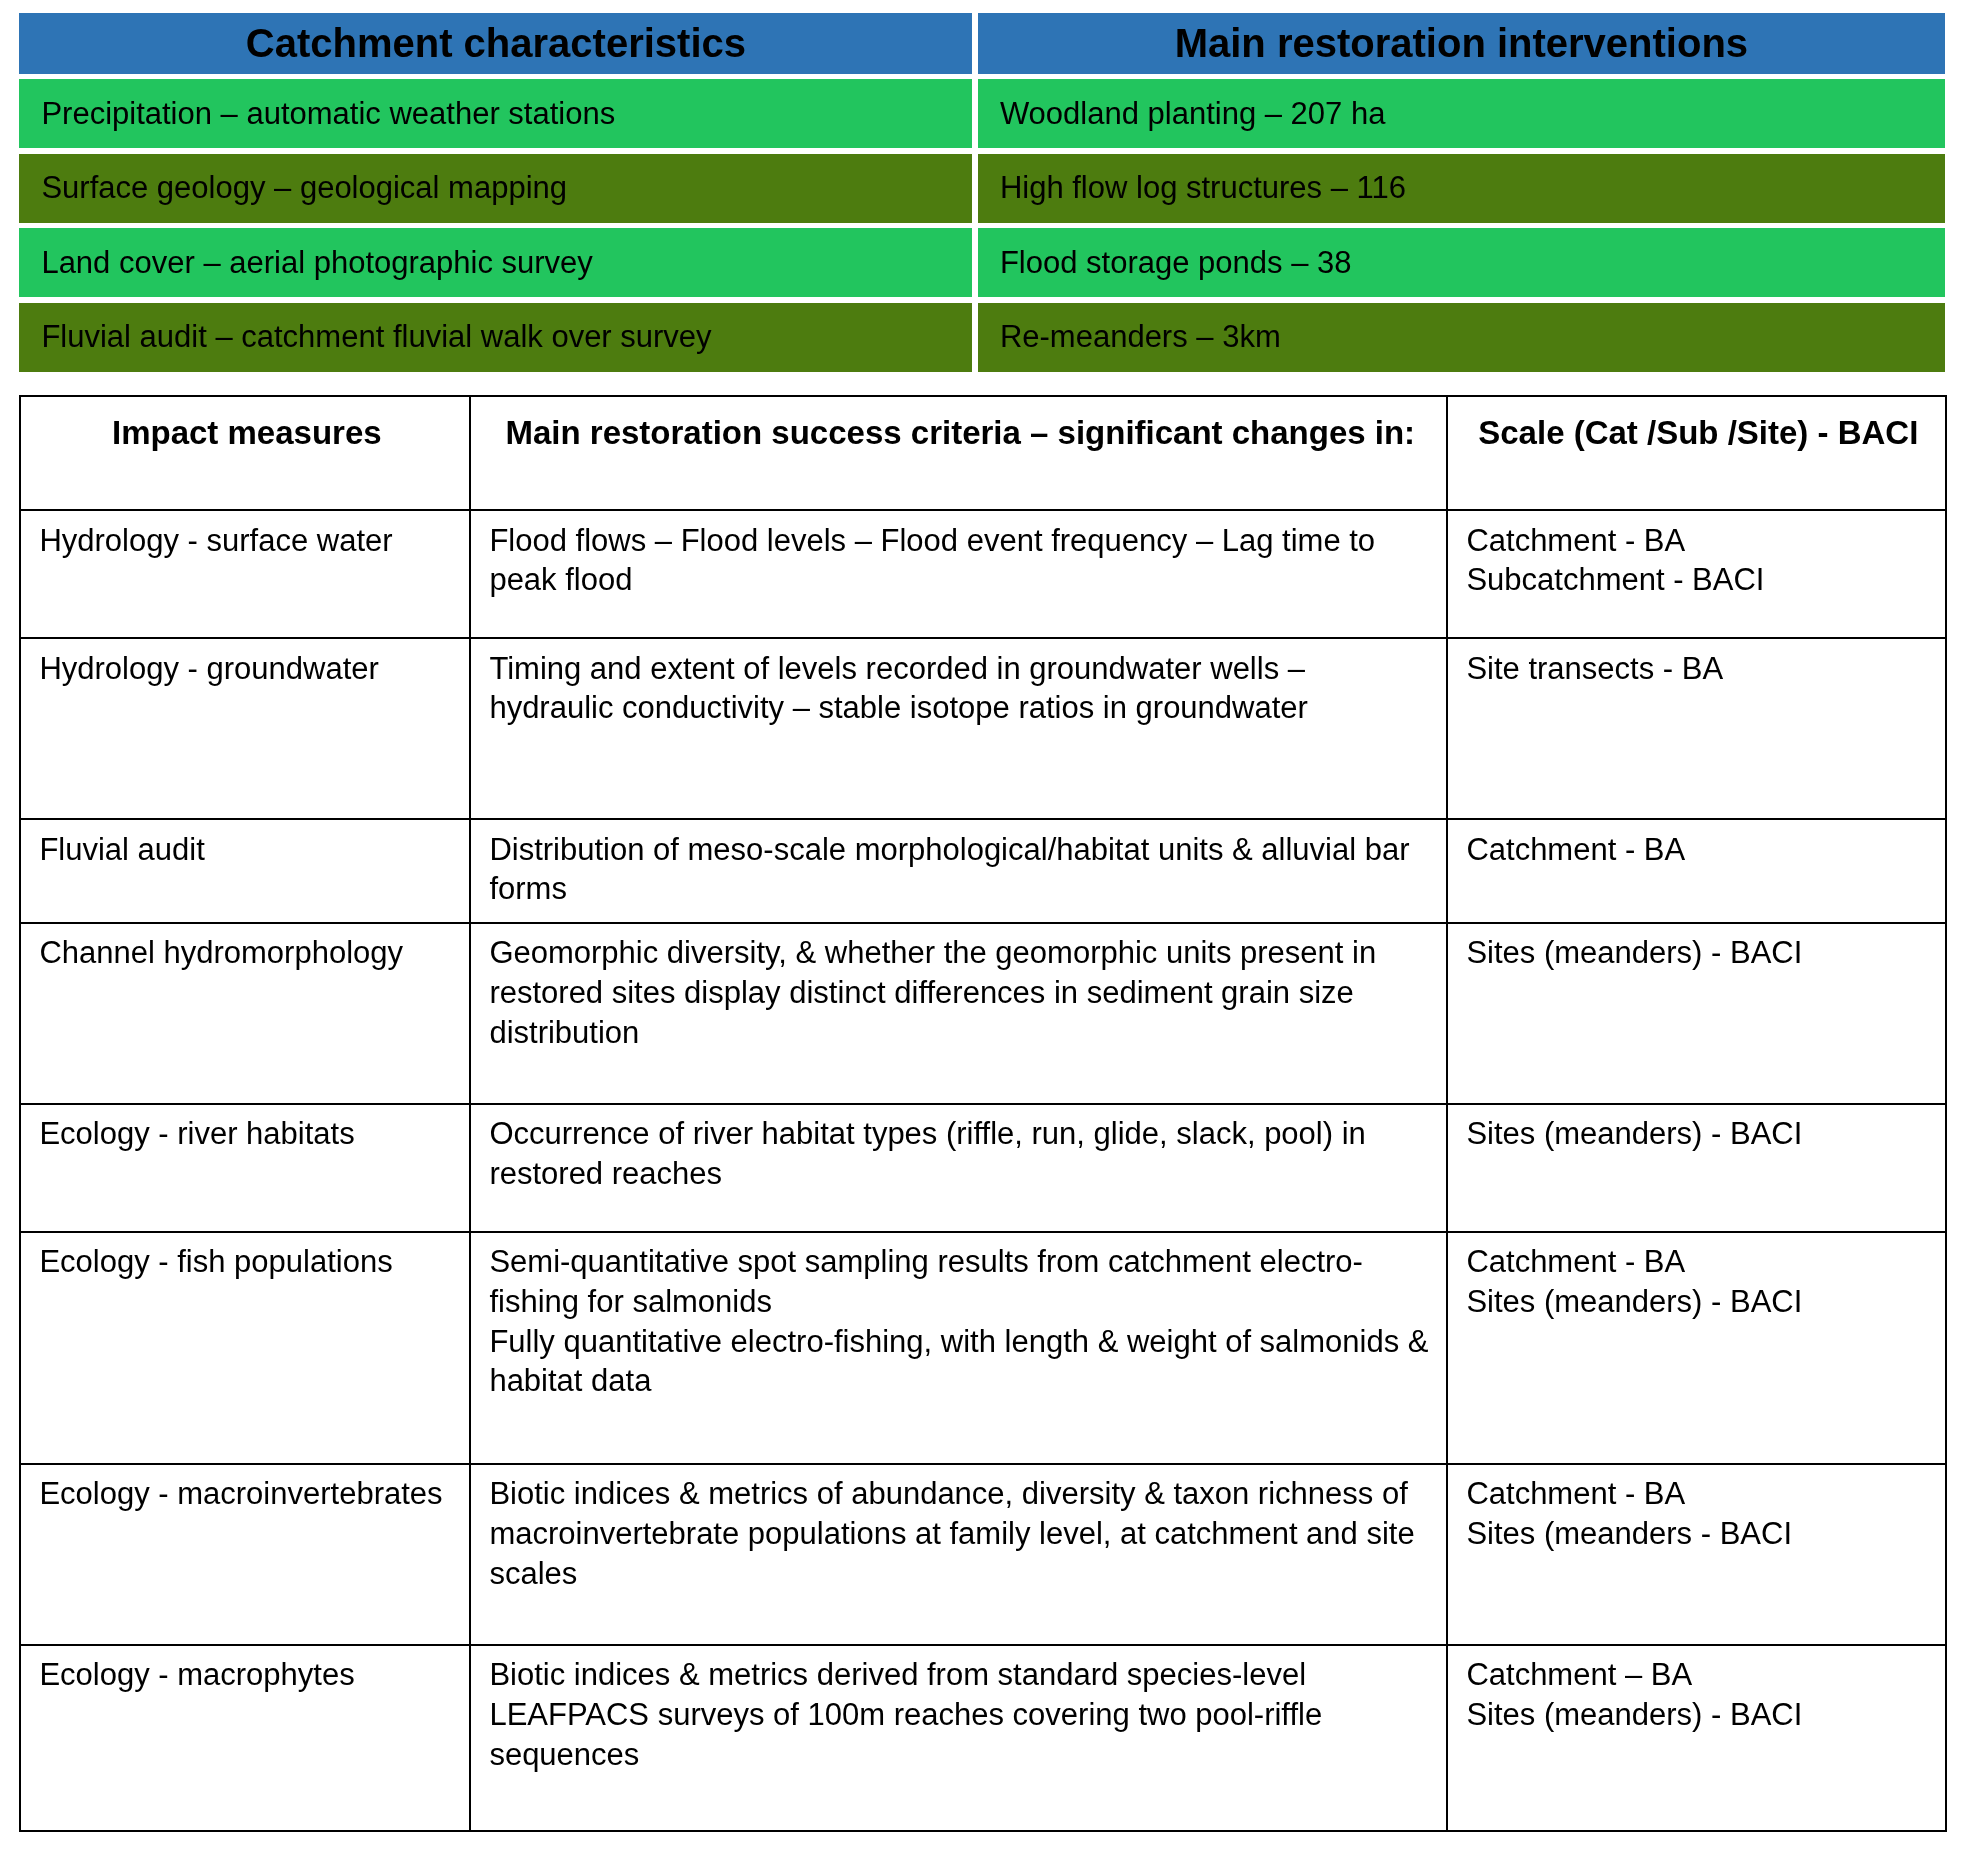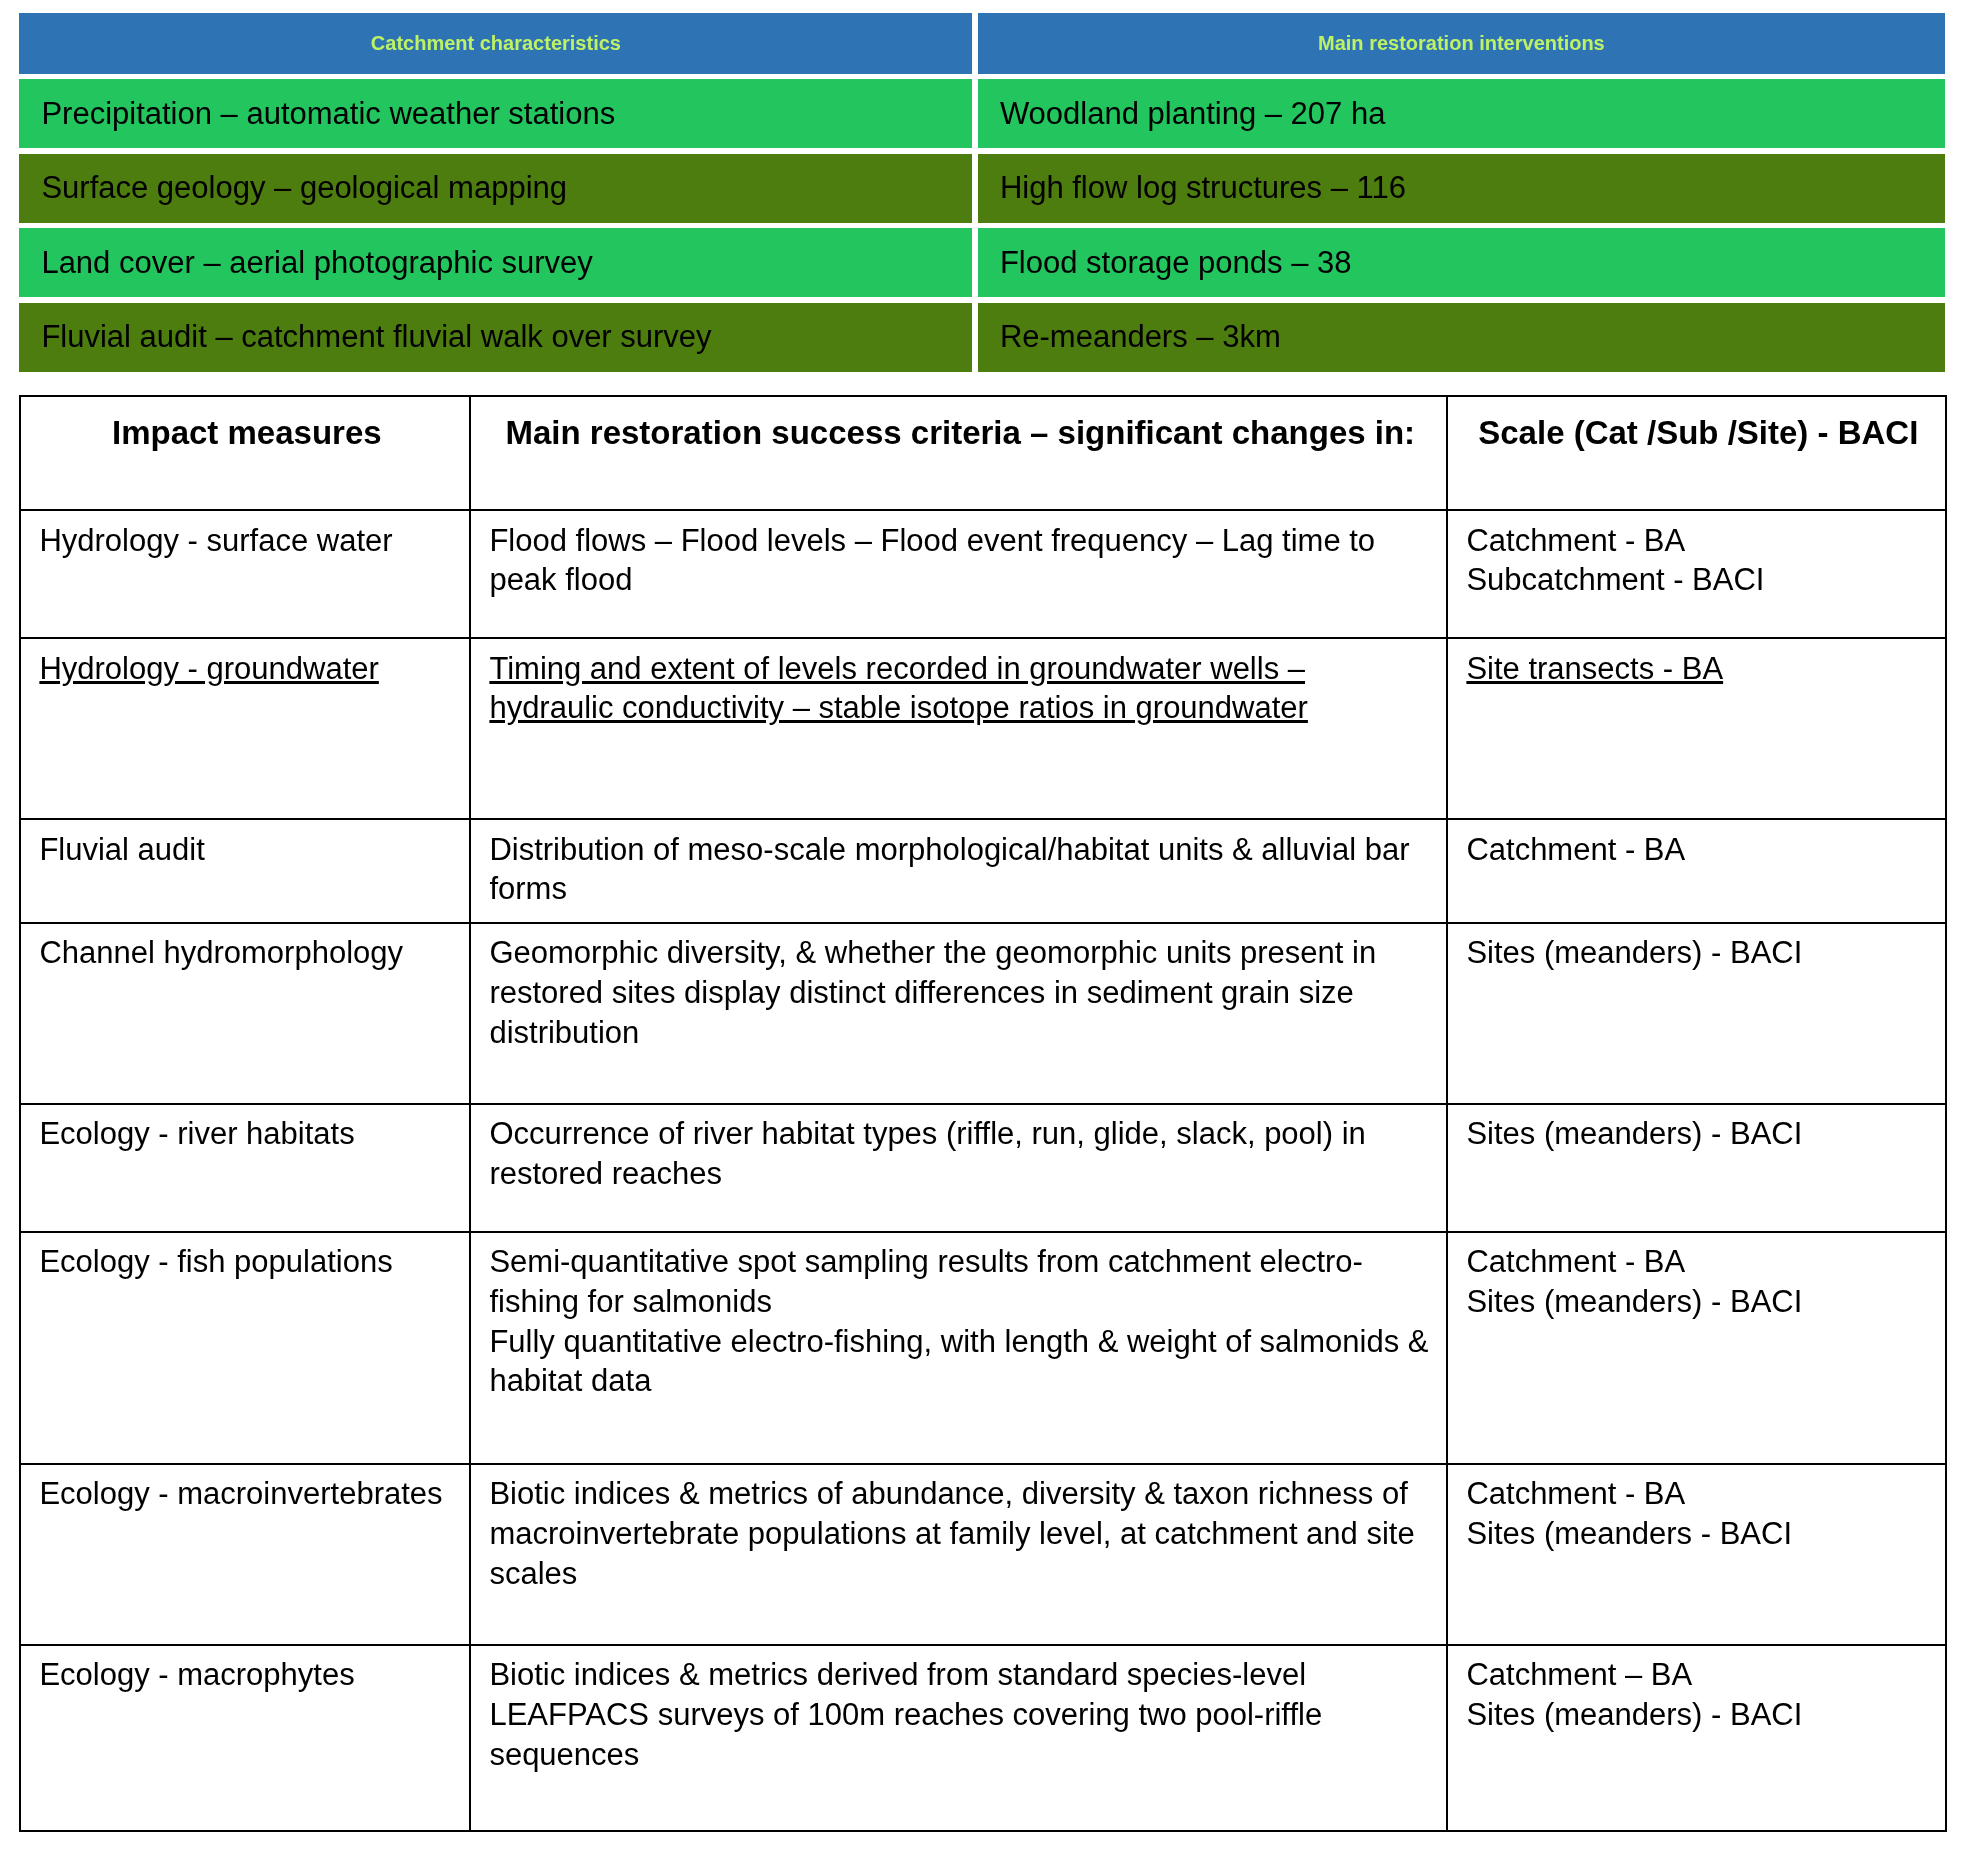--- a/index.html
+++ b/index.html
@@ -20,23 +20,23 @@
   .top-table {
     width: 1926px;
     display: grid;
     grid-template-columns: 953px 967px;
     column-gap: 5.5px;
     row-gap: 5.5px;
     margin-bottom: 23.6px;
   }
   .top-header-cell {
     background: #2e74b5;
-    color: #bef264;
+    color: #000000;
     font-weight: bold;
-    font-size: 20px;
+    font-size: 40px;
     height: 61px;
     display: flex;
     align-items: center;
     justify-content: center;
   }
   .top-cell {
     font-size: 31px;
     height: 69px;
     display: flex;
     align-items: center;
@@ -112,21 +112,21 @@
       <td>Hydrology - surface water</td>
       <td>
         <span class="cell-line">Flood flows – Flood levels – Flood event frequency – Lag time to peak flood</span>
       </td>
       <td>
         <span class="cell-line">Catchment - BA</span>
         <span class="cell-line">Subcatchment - BACI</span>
       </td>
     </tr>
 
-    <tr style="height:181px;text-decoration:underline;">
+    <tr style="height:181px;">
       <td>Hydrology - groundwater</td>
       <td>
         <span class="cell-line">Timing and extent of levels recorded in groundwater wells – hydraulic conductivity – stable isotope ratios in groundwater</span>
       </td>
       <td>
         <span class="cell-line">Site transects - BA</span>
       </td>
     </tr>
 
     <tr style="height:99px;padding-left:8px;">

